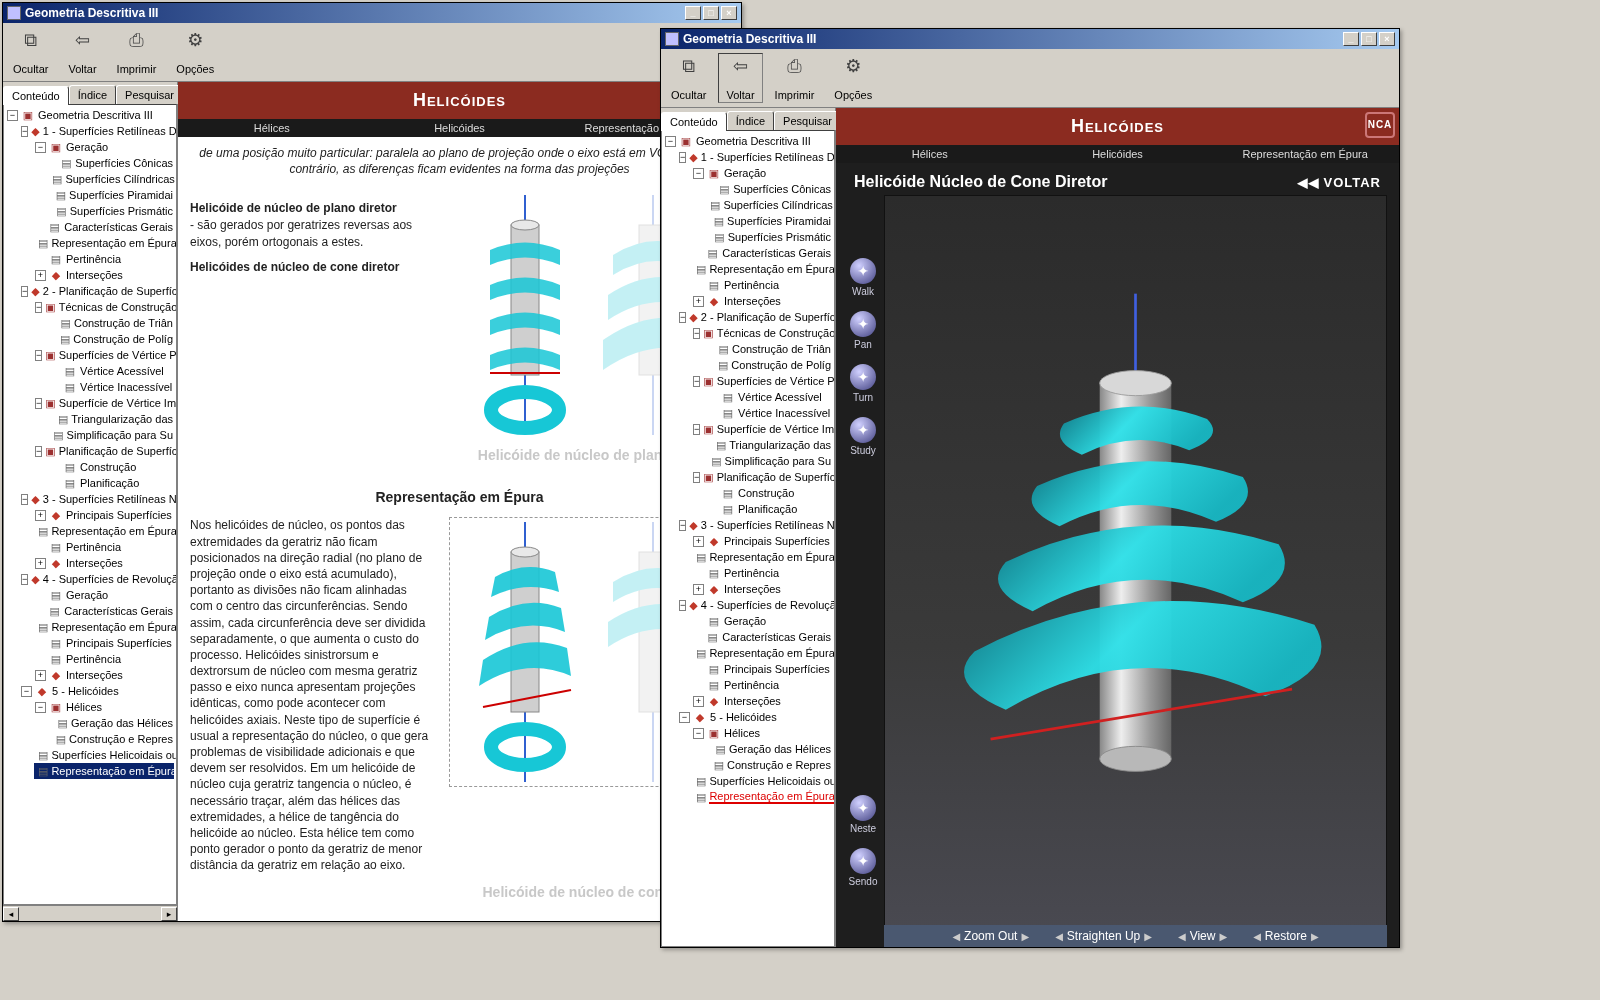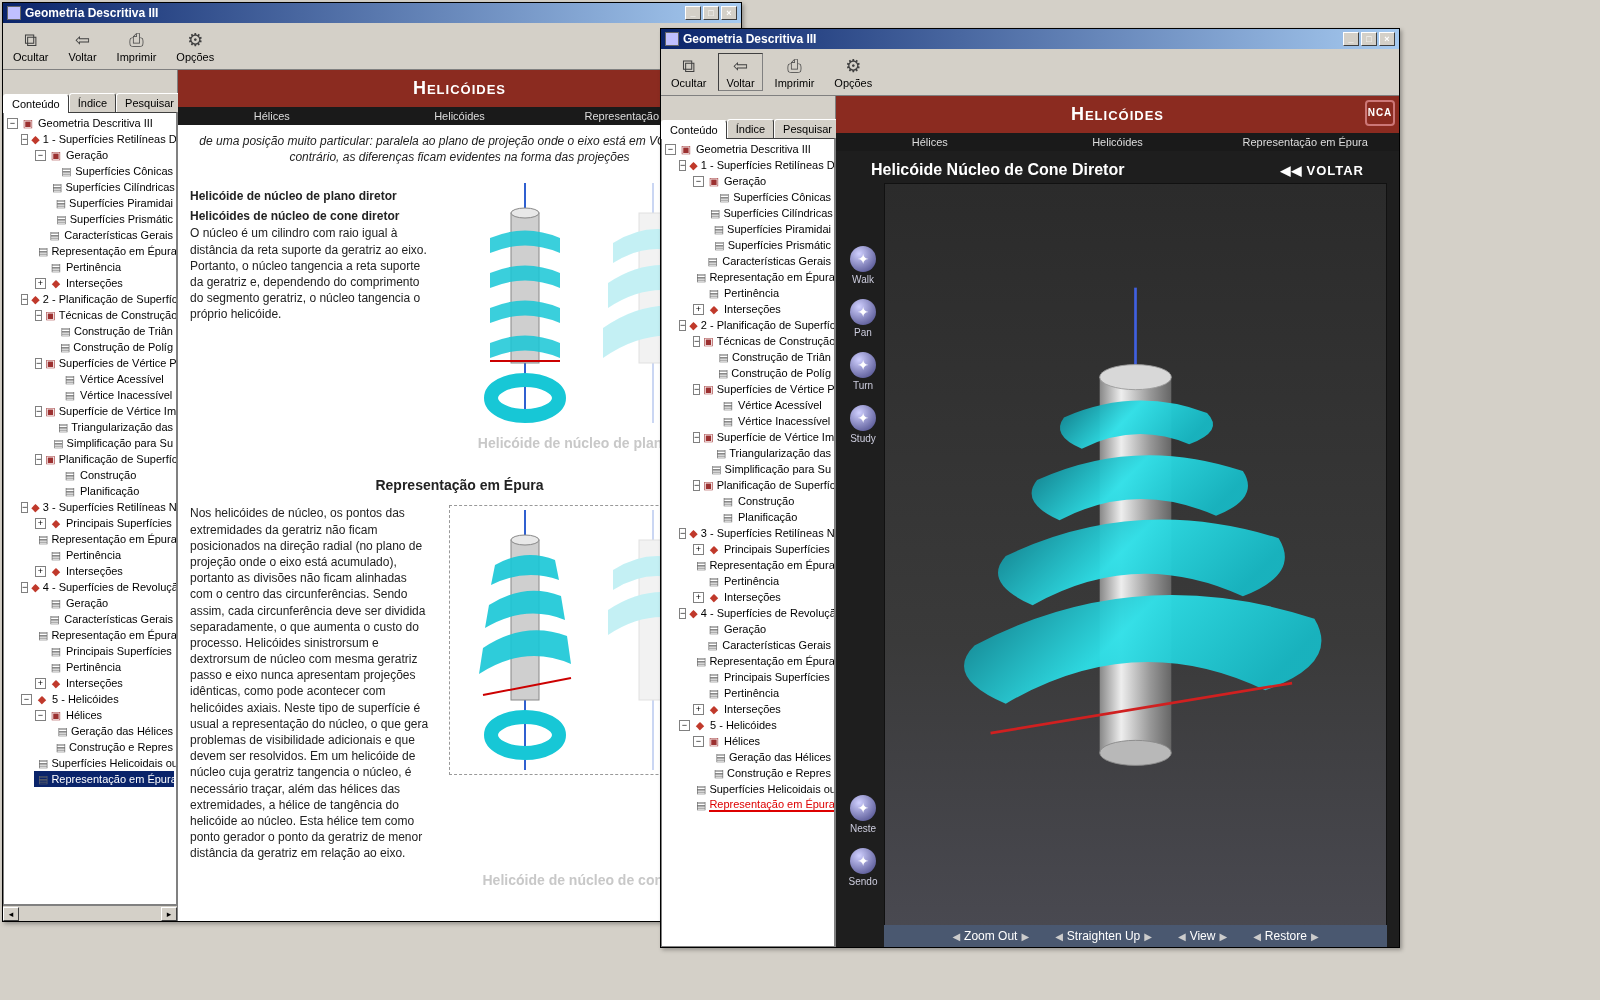--- a/index.html
+++ b/index.html
@@ -60,41 +60,40 @@
     align-items: center;
     padding: 2px 8px;
     cursor: pointer;
     min-width: 42px;
   }
   .tbtn-icon {
     width: 24px; height: 22px;
     display: flex; align-items: center; justify-content: center;
     font-size: 18px; color: #404040;
   }
-  .tbtn-label { font-size: 11px; margin-top: 0; }
+  .tbtn-label { font-size: 11px; margin-top: 12px; }
   .body-area { display: flex; flex: 1; overflow: hidden; }
   .sidebar {
     width: 175px;
     display: flex;
     flex-direction: column;
     background: #d4d0c8;
     border-right: 1px solid #808080;
   }
   .tabs { display: flex; padding-top: 3px; }
   .tab {
     padding: 3px 8px;
     background: #d4d0c8;
     border: 1px solid #fff;
     border-right-color:#404040;
     border-bottom: none;
     border-top-left-radius: 3px;
     border-top-right-radius: 3px;
     font-size: 11px;
     cursor: pointer;
-    margin-top: 20px;
   }
   .tab.active { background: #fff; position: relative; top: 1px; }
   .tree-pane {
     flex: 1;
     background: #fff;
     border: 1px solid #808080;
     border-top-color:#404040;
     overflow: auto;
     padding: 2px;
   }
@@ -193,21 +192,21 @@
     position: absolute; right: 4px; top: 4px;
     background: #8b2b20; border: 2px solid #c77;
     color: #fff; font-size: 10px; font-weight: bold;
     width: 30px; height: 26px; line-height: 22px;
     border-radius: 4px; text-align: center;
   }
   .viewer-title {
     color: #fff;
     font-size: 16px;
     font-weight: bold;
-    padding: 10px 35px 4px;
+    padding: 10px 18px 4px;
     display: flex;
     justify-content: space-between;
     align-items: center;
   }
   .voltar-btn {
     color: #fff; font-size: 13px;
     display: flex; align-items: center; gap: 4px; cursor: pointer;
     letter-spacing: 1px;
   }
   .viewer-canvas {
@@ -619,22 +618,22 @@
       <div class="content-header">Helicóides</div>
       <div class="subnav">
         <div class="subnav-item">Hélices</div>
         <div class="subnav-item">Helicóides</div>
         <div class="subnav-item">Representação em Épura</div>
       </div>
       <div class="article">
         <p class="intro">de uma posição muito particular: paralela ao plano de projeção onde o eixo está em VG. Em caso contrário, as diferenças ficam evidentes na forma das projeções</p>
         <div class="text-block">
           <h3>Helicóide de núcleo de plano diretor</h3>
+          <p>- são gerados por geratrizes reversas aos eixos, porém ortogonais a estes.</p>
           <h3>Helicóides de núcleo de cone diretor</h3>
-          <p>O núcleo é um cilindro com raio igual à distância da reta suporte da geratriz ao eixo. Portanto, o núcleo tangencia a reta suporte da geratriz e, dependendo do comprimento do segmento geratriz, o núcleo tangencia o próprio helicóide.</p>
         </div>
         <div class="illus">
           <svg class="helix-svg" viewBox="0 0 120 240">
             <line x1="60" y1="0" x2="60" y2="240" stroke="#3060d0" stroke-width="2"></line>
             <rect x="46" y="30" width="28" height="150" fill="#cfcfcf" stroke="#888"></rect>
             <ellipse cx="60" cy="30" rx="14" ry="5" fill="#e8e8e8" stroke="#888"></ellipse>
             <path d="M25,55 Q60,40 95,55 L95,70 Q60,55 25,70 Z" fill="#17c7d6" opacity="0.85"></path>
             <path d="M25,90 Q60,75 95,90 L95,105 Q60,90 25,105 Z" fill="#17c7d6" opacity="0.85"></path>
             <path d="M25,125 Q60,110 95,125 L95,140 Q60,125 25,140 Z" fill="#17c7d6" opacity="0.85"></path>
             <path d="M25,160 Q60,145 95,160 L95,175 Q60,160 25,175 Z" fill="#17c7d6" opacity="0.85"></path>

